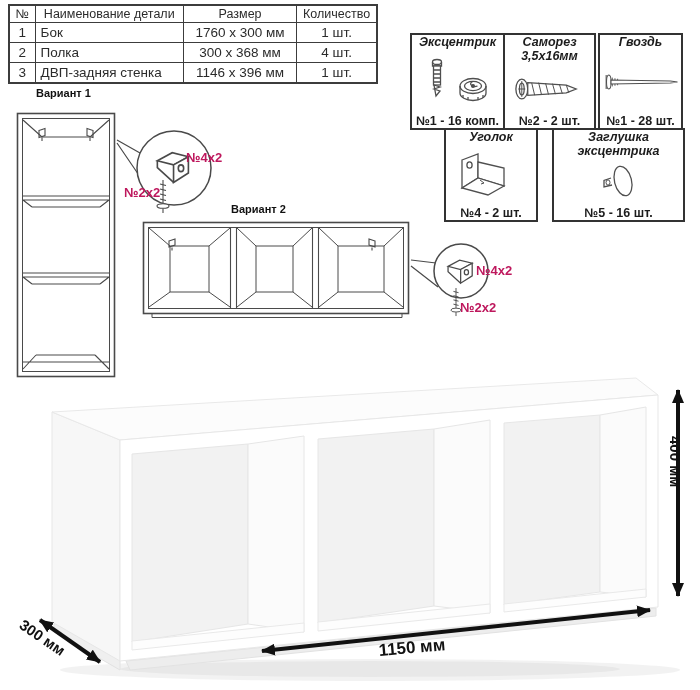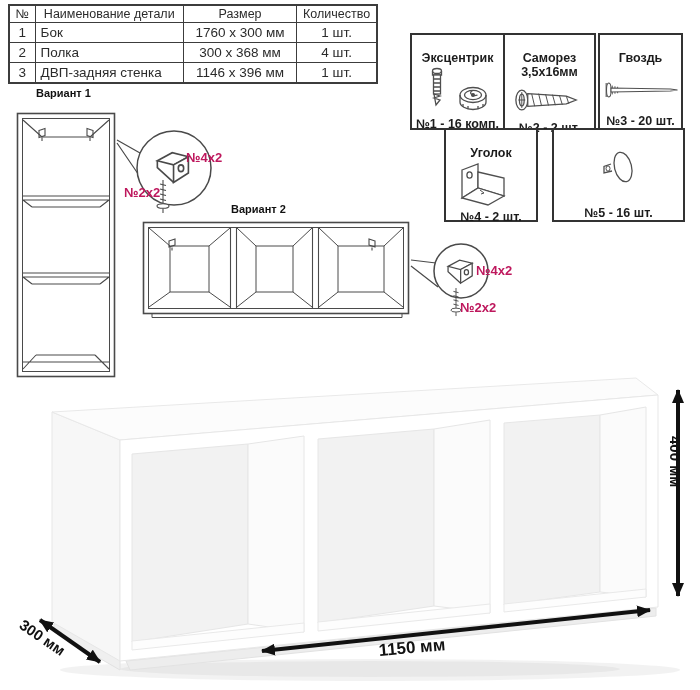--- a/index.html
+++ b/index.html
@@ -15,21 +15,21 @@
   .parts-table thead th { font-weight:400; font-size:12.5px; height:15px; text-align:center; }
   .parts-table { border:2px solid #3c3c3c; }
   .col-num  { width:26px; text-align:center; }
   .col-name { width:148px; text-align:left; }
   .col-size { width:113px; text-align:center; }
   .col-qty  { width:80px;  text-align:center; }
   
   .hw-cell { position:absolute; border:2px solid #333; background:#fff;
     display:flex; flex-direction:column; align-items:center; }
   .hw-title { font-weight:700; font-size:12.5px; line-height:1.12; text-align:center;
-    padding:16px 2px 0 2px; color:#1c1c1c; }
+    padding:0 2px 0 2px; color:#1c1c1c;font-style:italic; }
   .hw-icon { flex:1; display:flex; align-items:center; justify-content:center; width:100%; }
   .hw-label { font-weight:700; font-size:12.5px; color:#1c1c1c; white-space:nowrap; }
   
   .variant-label { position:absolute; font-weight:700; font-size:11px; color:#111; }
   .wire { position:absolute; }
   .wire path, .wire rect, .wire line { stroke:#4a4a4a; fill:none; }
   
   .callout-label { position:absolute; font-weight:700; font-size:13px; color:#be185d; z-index:6; }
   
   .dim { position:absolute; font-weight:700; color:#111; z-index:6; }
@@ -113,38 +113,39 @@
   <div class="hw-cell" style="left:598px;top:33px;width:85px;height:97px;">
     <div class="hw-title">Гвоздь</div>
     <div class="hw-icon">
       <svg width="92" height="34" viewBox="0 0 92 34" stroke="#4f4f4f" fill="#fff" stroke-width="1.2">
         <path d="M7,9 L7,25" fill="none"></path>
         <ellipse cx="10" cy="17" rx="2.6" ry="8"></ellipse>
         <path d="M14,12 l0,10 M17,12.7 l0,8.6 M20,13.3 l0,7.4" fill="none" stroke-width="1"></path>
         <path d="M12.5,14.7 L80,15.8 L88,17 L80,18.2 L12.5,19.3 Z"></path>
       </svg>
     </div>
-    <div class="hw-label">№3 - 20 шт.</div>
+    <div class="hw-label">№1 - 28 шт.</div>
   </div>
 
   <div class="hw-cell" style="left:444px;top:128px;width:94px;height:94px;">
     <div class="hw-title">Уголок</div>
     <div class="hw-icon">
       <svg width="74" height="50" viewBox="0 0 74 50" stroke="#4f4f4f" fill="#fff" stroke-width="1.3">
         <path d="M8,10 L24,4 L24,28 L8,38 Z"></path>
         <ellipse cx="15.5" cy="15" rx="2.6" ry="3.2" fill="none"></ellipse>
         <path d="M24,12 L50,18 L50,36 L24,28 Z"></path>
         <path d="M8,38 L24,28 L50,36 L34,45 Z"></path>
         <path d="M26,30 l4,3 l-3,1" fill="none" stroke-width="1"></path>
       </svg>
     </div>
     <div class="hw-label">№4 - 2 шт.</div>
   </div>
 
   <div class="hw-cell" style="left:552px;top:128px;width:133px;height:94px;">
+    <div class="hw-title">Заглушка эксцентрика</div>
     <div class="hw-icon">
       <svg width="60" height="44" viewBox="0 0 60 44" stroke="#4f4f4f" fill="#fff" stroke-width="1.3">
         <ellipse cx="34" cy="21" rx="8.5" ry="15" transform="rotate(-14 34 21)"></ellipse>
         <path d="M22,18 L15,20.5 L15,27 L23,25" fill="#fff"></path>
         <ellipse cx="19" cy="22.5" rx="2" ry="2.6" fill="none" stroke-width="1"></ellipse>
       </svg>
     </div>
     <div class="hw-label">№5 - 16 шт.</div>
   </div>
 

